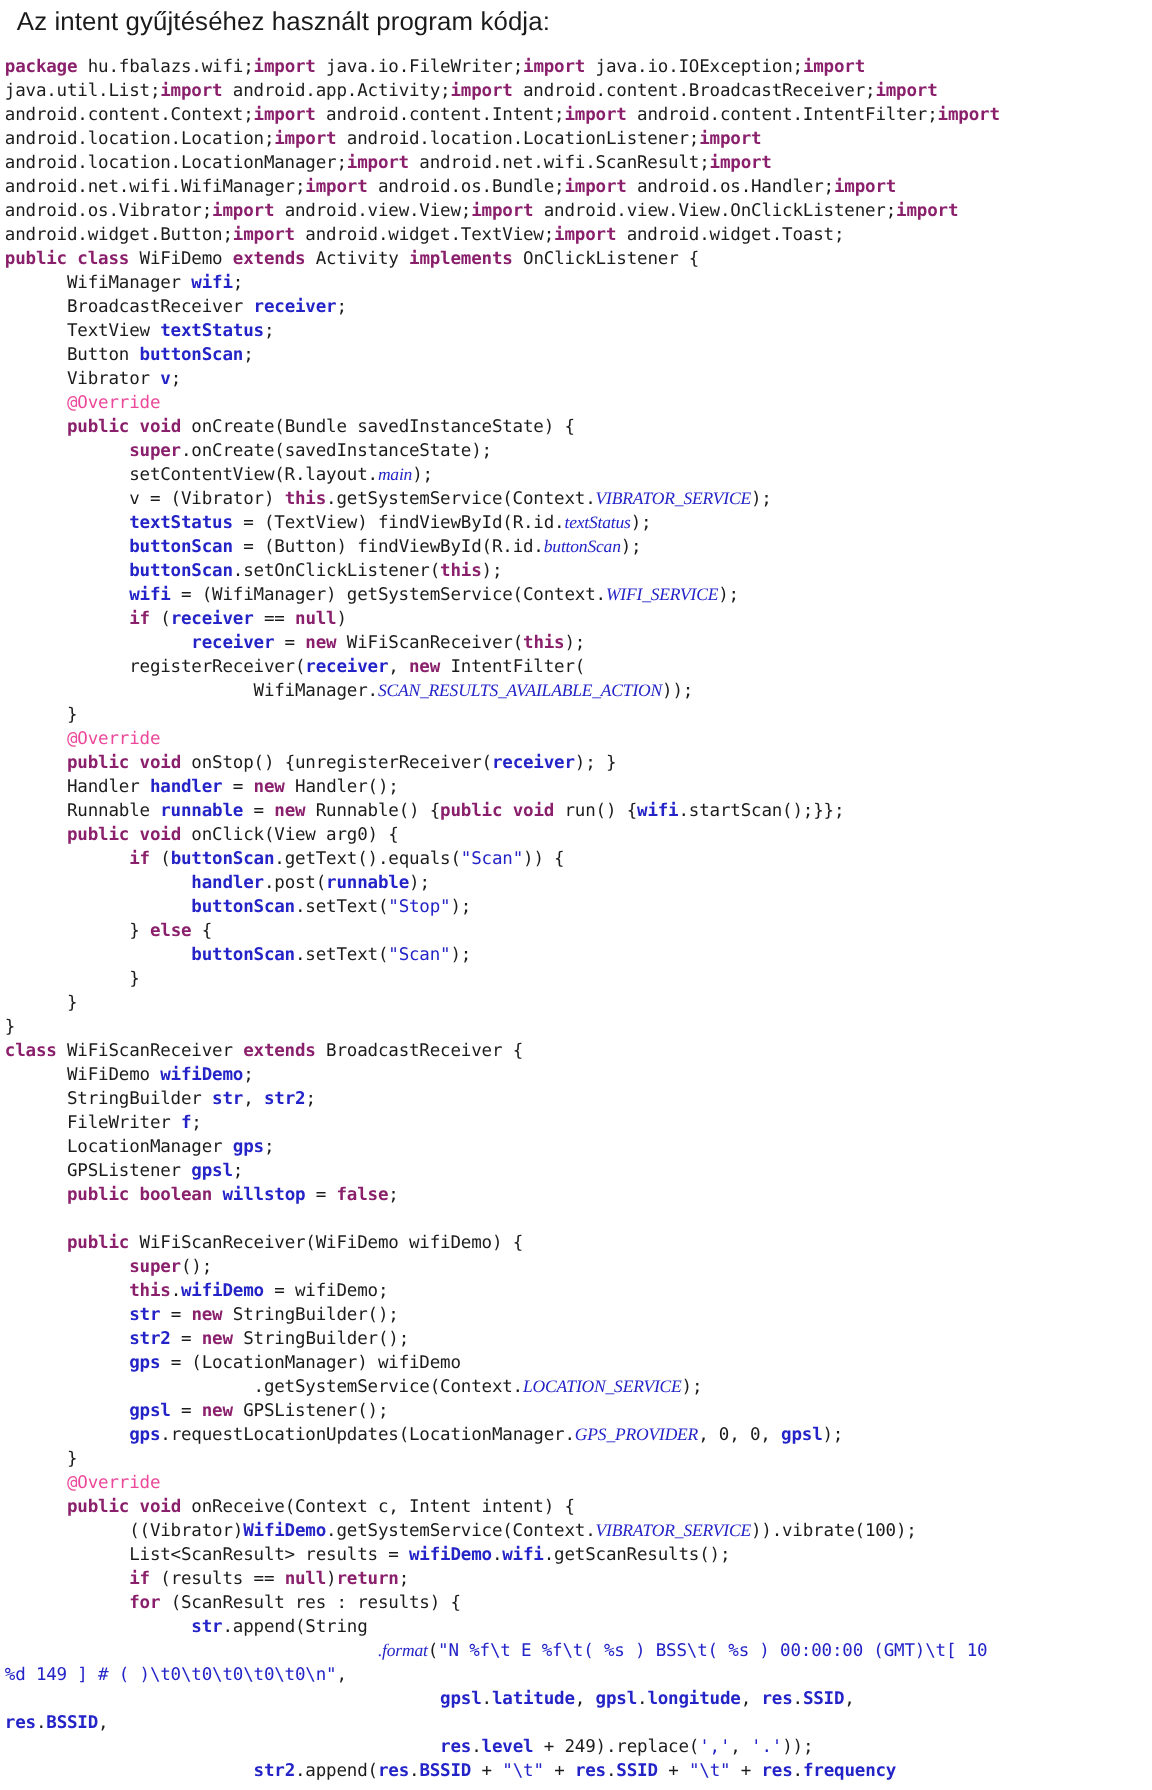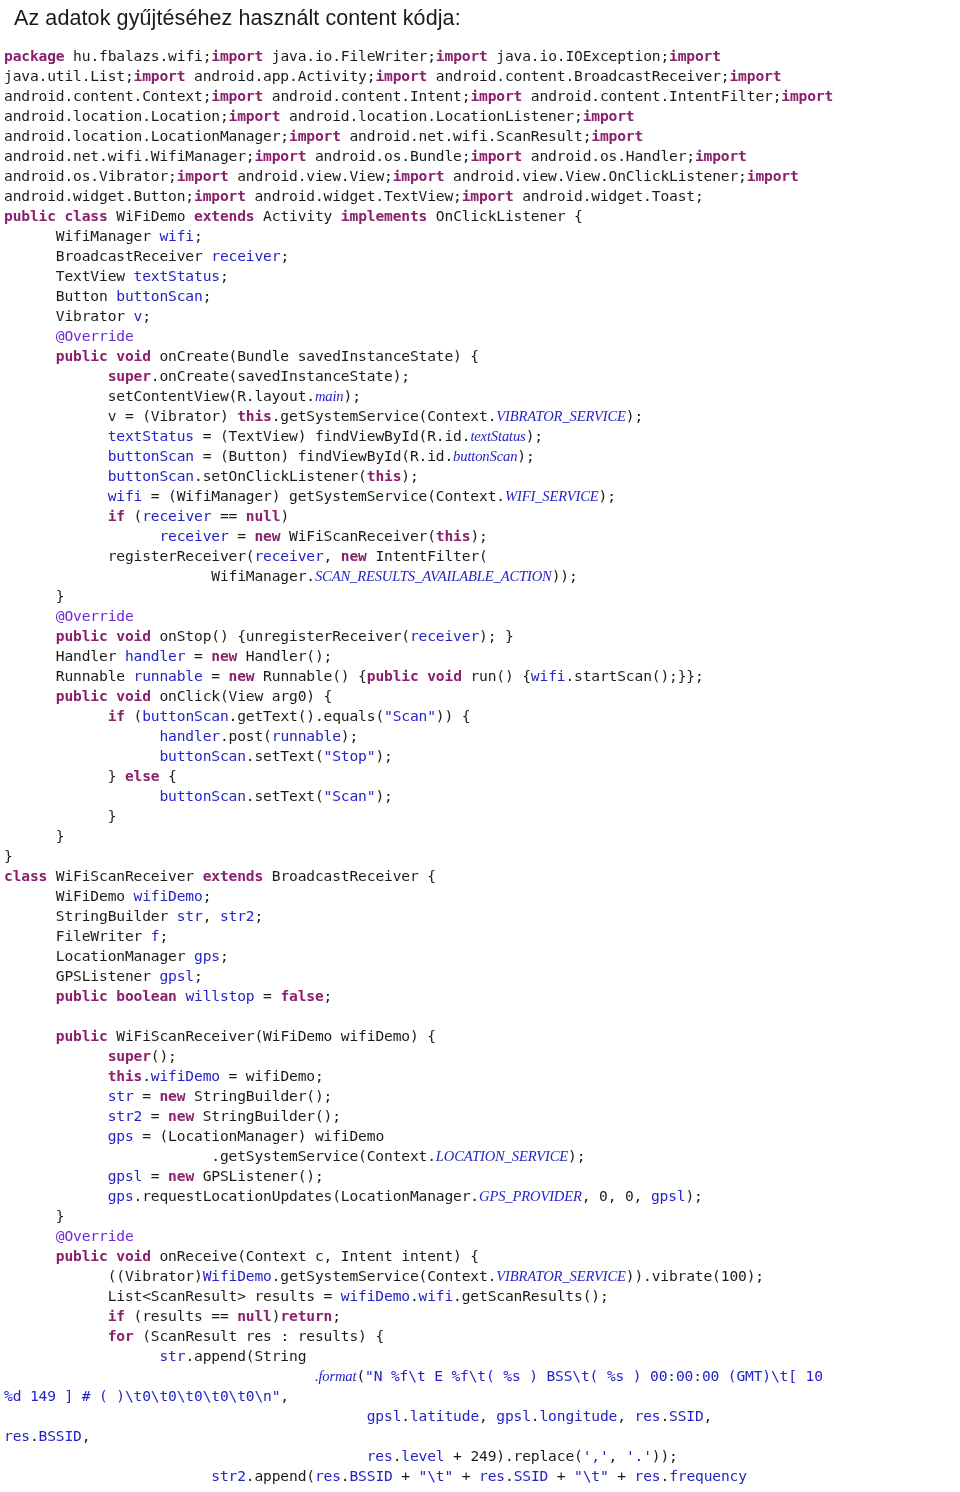--- a/index.html
+++ b/index.html
@@ -46,28 +46,28 @@
     white-space: pre;
     letter-spacing: -0.15px;
   }
   .code-line {
     white-space: pre;
     min-height: 20px;
     padding-left: 4px;
   }
   
   .kw   { color: #8a1f6b; font-weight: bold; }
-  .var  { color: #2323c8; }
+  .var  { color: #2323c8; font-weight: bold; }
   .st   { color: #2323c8; }
   .stc  { color: #2323c8; font-style: italic; font-family: Liberation Serif, serif; }
-  .ann  { color: #6d28d9; text-align: center; }
+  .ann  { color: #ec4899; text-align: center; }
   .pl   { color: #1b1b1b; }
 </style>
 </head>
 <body>
 
 <div id="page">
 
-  <div class="doc-title">Az adatok gyűjtéséhez használt content kódja:</div>
+  <div class="doc-title">Az intent gyűjtéséhez használt program kódja:</div>
 
   <div class="code-block"><div class="code-line"><span class="kw">package</span><span class="pl"> hu.fbalazs.wifi;</span><span class="kw">import</span><span class="pl"> java.io.FileWriter;</span><span class="kw">import</span><span class="pl"> java.io.IOException;</span><span class="kw">import</span></div><div class="code-line"><span class="pl">java.util.List;</span><span class="kw">import</span><span class="pl"> android.app.Activity;</span><span class="kw">import</span><span class="pl"> android.content.BroadcastReceiver;</span><span class="kw">import</span></div><div class="code-line"><span class="pl">android.content.Context;</span><span class="kw">import</span><span class="pl"> android.content.Intent;</span><span class="kw">import</span><span class="pl"> android.content.IntentFilter;</span><span class="kw">import</span></div><div class="code-line"><span class="pl">android.location.Location;</span><span class="kw">import</span><span class="pl"> android.location.LocationListener;</span><span class="kw">import</span></div><div class="code-line"><span class="pl">android.location.LocationManager;</span><span class="kw">import</span><span class="pl"> android.net.wifi.ScanResult;</span><span class="kw">import</span></div><div class="code-line"><span class="pl">android.net.wifi.WifiManager;</span><span class="kw">import</span><span class="pl"> android.os.Bundle;</span><span class="kw">import</span><span class="pl"> android.os.Handler;</span><span class="kw">import</span></div><div class="code-line"><span class="pl">android.os.Vibrator;</span><span class="kw">import</span><span class="pl"> android.view.View;</span><span class="kw">import</span><span class="pl"> android.view.View.OnClickListener;</span><span class="kw">import</span></div><div class="code-line"><span class="pl">android.widget.Button;</span><span class="kw">import</span><span class="pl"> android.widget.TextView;</span><span class="kw">import</span><span class="pl"> android.widget.Toast;</span></div><div class="code-line"><span class="kw">public class</span><span class="pl"> WiFiDemo </span><span class="kw">extends</span><span class="pl"> Activity </span><span class="kw">implements</span><span class="pl"> OnClickListener {</span></div><div class="code-line"><span class="pl">      WifiManager </span><span class="var">wifi</span><span class="pl">;</span></div><div class="code-line"><span class="pl">      BroadcastReceiver </span><span class="var">receiver</span><span class="pl">;</span></div><div class="code-line"><span class="pl">      TextView </span><span class="var">textStatus</span><span class="pl">;</span></div><div class="code-line"><span class="pl">      Button </span><span class="var">buttonScan</span><span class="pl">;</span></div><div class="code-line"><span class="pl">      Vibrator </span><span class="var">v</span><span class="pl">;</span></div><div class="code-line"><span class="ann">      @Override</span></div><div class="code-line"><span class="pl">      </span><span class="kw">public void</span><span class="pl"> onCreate(Bundle savedInstanceState) {</span></div><div class="code-line"><span class="pl">            </span><span class="kw">super</span><span class="pl">.onCreate(savedInstanceState);</span></div><div class="code-line"><span class="pl">            setContentView(R.layout.</span><span class="stc">main</span><span class="pl">);</span></div><div class="code-line"><span class="pl">            v = (Vibrator) </span><span class="kw">this</span><span class="pl">.getSystemService(Context.</span><span class="stc">VIBRATOR_SERVICE</span><span class="pl">);</span></div><div class="code-line"><span class="pl">            </span><span class="var">textStatus</span><span class="pl"> = (TextView) findViewById(R.id.</span><span class="stc">textStatus</span><span class="pl">);</span></div><div class="code-line"><span class="pl">            </span><span class="var">buttonScan</span><span class="pl"> = (Button) findViewById(R.id.</span><span class="stc">buttonScan</span><span class="pl">);</span></div><div class="code-line"><span class="pl">            </span><span class="var">buttonScan</span><span class="pl">.setOnClickListener(</span><span class="kw">this</span><span class="pl">);</span></div><div class="code-line"><span class="pl">            </span><span class="var">wifi</span><span class="pl"> = (WifiManager) getSystemService(Context.</span><span class="stc">WIFI_SERVICE</span><span class="pl">);</span></div><div class="code-line"><span class="pl">            </span><span class="kw">if</span><span class="pl"> (</span><span class="var">receiver</span><span class="pl"> == </span><span class="kw">null</span><span class="pl">)</span></div><div class="code-line"><span class="pl">                  </span><span class="var">receiver</span><span class="pl"> = </span><span class="kw">new</span><span class="pl"> WiFiScanReceiver(</span><span class="kw">this</span><span class="pl">);</span></div><div class="code-line"><span class="pl">            registerReceiver(</span><span class="var">receiver</span><span class="pl">, </span><span class="kw">new</span><span class="pl"> IntentFilter(</span></div><div class="code-line"><span class="pl">                        WifiManager.</span><span class="stc">SCAN_RESULTS_AVAILABLE_ACTION</span><span class="pl">));</span></div><div class="code-line"><span class="pl">      }</span></div><div class="code-line"><span class="ann">      @Override</span></div><div class="code-line"><span class="pl">      </span><span class="kw">public void</span><span class="pl"> onStop() {unregisterReceiver(</span><span class="var">receiver</span><span class="pl">); }</span></div><div class="code-line"><span class="pl">      Handler </span><span class="var">handler</span><span class="pl"> = </span><span class="kw">new</span><span class="pl"> Handler();</span></div><div class="code-line"><span class="pl">      Runnable </span><span class="var">runnable</span><span class="pl"> = </span><span class="kw">new</span><span class="pl"> Runnable() {</span><span class="kw">public void</span><span class="pl"> run() {</span><span class="var">wifi</span><span class="pl">.startScan();}};</span></div><div class="code-line"><span class="pl">      </span><span class="kw">public void</span><span class="pl"> onClick(View arg0) {</span></div><div class="code-line"><span class="pl">            </span><span class="kw">if</span><span class="pl"> (</span><span class="var">buttonScan</span><span class="pl">.getText().equals(</span><span class="st">"Scan"</span><span class="pl">)) {</span></div><div class="code-line"><span class="pl">                  </span><span class="var">handler</span><span class="pl">.post(</span><span class="var">runnable</span><span class="pl">);</span></div><div class="code-line"><span class="pl">                  </span><span class="var">buttonScan</span><span class="pl">.setText(</span><span class="st">"Stop"</span><span class="pl">);</span></div><div class="code-line"><span class="pl">            } </span><span class="kw">else</span><span class="pl"> {</span></div><div class="code-line"><span class="pl">                  </span><span class="var">buttonScan</span><span class="pl">.setText(</span><span class="st">"Scan"</span><span class="pl">);</span></div><div class="code-line"><span class="pl">            }</span></div><div class="code-line"><span class="pl">      }</span></div><div class="code-line"><span class="pl">}</span></div><div class="code-line"><span class="kw">class</span><span class="pl"> WiFiScanReceiver </span><span class="kw">extends</span><span class="pl"> BroadcastReceiver {</span></div><div class="code-line"><span class="pl">      WiFiDemo </span><span class="var">wifiDemo</span><span class="pl">;</span></div><div class="code-line"><span class="pl">      StringBuilder </span><span class="var">str</span><span class="pl">, </span><span class="var">str2</span><span class="pl">;</span></div><div class="code-line"><span class="pl">      FileWriter </span><span class="var">f</span><span class="pl">;</span></div><div class="code-line"><span class="pl">      LocationManager </span><span class="var">gps</span><span class="pl">;</span></div><div class="code-line"><span class="pl">      GPSListener </span><span class="var">gpsl</span><span class="pl">;</span></div><div class="code-line"><span class="pl">      </span><span class="kw">public boolean</span><span class="pl"> </span><span class="var">willstop</span><span class="pl"> = </span><span class="kw">false</span><span class="pl">;</span></div><div class="code-line"><span class="pl"></span></div><div class="code-line"><span class="pl">      </span><span class="kw">public</span><span class="pl"> WiFiScanReceiver(WiFiDemo wifiDemo) {</span></div><div class="code-line"><span class="pl">            </span><span class="kw">super</span><span class="pl">();</span></div><div class="code-line"><span class="pl">            </span><span class="kw">this</span><span class="pl">.</span><span class="var">wifiDemo</span><span class="pl"> = wifiDemo;</span></div><div class="code-line"><span class="pl">            </span><span class="var">str</span><span class="pl"> = </span><span class="kw">new</span><span class="pl"> StringBuilder();</span></div><div class="code-line"><span class="pl">            </span><span class="var">str2</span><span class="pl"> = </span><span class="kw">new</span><span class="pl"> StringBuilder();</span></div><div class="code-line"><span class="pl">            </span><span class="var">gps</span><span class="pl"> = (LocationManager) wifiDemo</span></div><div class="code-line"><span class="pl">                        .getSystemService(Context.</span><span class="stc">LOCATION_SERVICE</span><span class="pl">);</span></div><div class="code-line"><span class="pl">            </span><span class="var">gpsl</span><span class="pl"> = </span><span class="kw">new</span><span class="pl"> GPSListener();</span></div><div class="code-line"><span class="pl">            </span><span class="var">gps</span><span class="pl">.requestLocationUpdates(LocationManager.</span><span class="stc">GPS_PROVIDER</span><span class="pl">, 0, 0, </span><span class="var">gpsl</span><span class="pl">);</span></div><div class="code-line"><span class="pl">      }</span></div><div class="code-line"><span class="ann">      @Override</span></div><div class="code-line"><span class="pl">      </span><span class="kw">public void</span><span class="pl"> onReceive(Context c, Intent intent) {</span></div><div class="code-line"><span class="pl">            ((Vibrator)</span><span class="var">WifiDemo</span><span class="pl">.getSystemService(Context.</span><span class="stc">VIBRATOR_SERVICE</span><span class="pl">)).vibrate(100);</span></div><div class="code-line"><span class="pl">            List&lt;ScanResult&gt; results = </span><span class="var">wifiDemo</span><span class="pl">.</span><span class="var">wifi</span><span class="pl">.getScanResults();</span></div><div class="code-line"><span class="pl">            </span><span class="kw">if</span><span class="pl"> (results == </span><span class="kw">null</span><span class="pl">)</span><span class="kw">return</span><span class="pl">;</span></div><div class="code-line"><span class="pl">            </span><span class="kw">for</span><span class="pl"> (ScanResult res : results) {</span></div><div class="code-line"><span class="pl">                  </span><span class="var">str</span><span class="pl">.append(String</span></div><div class="code-line"><span class="pl">                                    </span><span class="stc">.format</span><span class="pl">(</span><span class="st">"N %f\t E %f\t( %s ) BSS\t( %s ) 00:00:00 (GMT)\t[ 10</span></div><div class="code-line"><span class="st">%d 149 ] # ( )\t0\t0\t0\t0\t0\n"</span><span class="pl">,</span></div><div class="code-line"><span class="pl">                                          </span><span class="var">gpsl</span><span class="pl">.</span><span class="var">latitude</span><span class="pl">, </span><span class="var">gpsl</span><span class="pl">.</span><span class="var">longitude</span><span class="pl">, </span><span class="var">res</span><span class="pl">.</span><span class="var">SSID</span><span class="pl">,</span></div><div class="code-line"><span class="var">res</span><span class="pl">.</span><span class="var">BSSID</span><span class="pl">,</span></div><div class="code-line"><span class="pl">                                          </span><span class="var">res</span><span class="pl">.</span><span class="var">level</span><span class="pl"> + 249).replace(</span><span class="st">','</span><span class="pl">, </span><span class="st">'.'</span><span class="pl">));</span></div><div class="code-line"><span class="pl">                        </span><span class="var">str2</span><span class="pl">.append(</span><span class="var">res</span><span class="pl">.</span><span class="var">BSSID</span><span class="pl"> + </span><span class="st">"\t"</span><span class="pl"> + </span><span class="var">res</span><span class="pl">.</span><span class="var">SSID</span><span class="pl"> + </span><span class="st">"\t"</span><span class="pl"> + </span><span class="var">res</span><span class="pl">.</span><span class="var">frequency</span></div></div>
 
 </div>
 
 </body></html>

